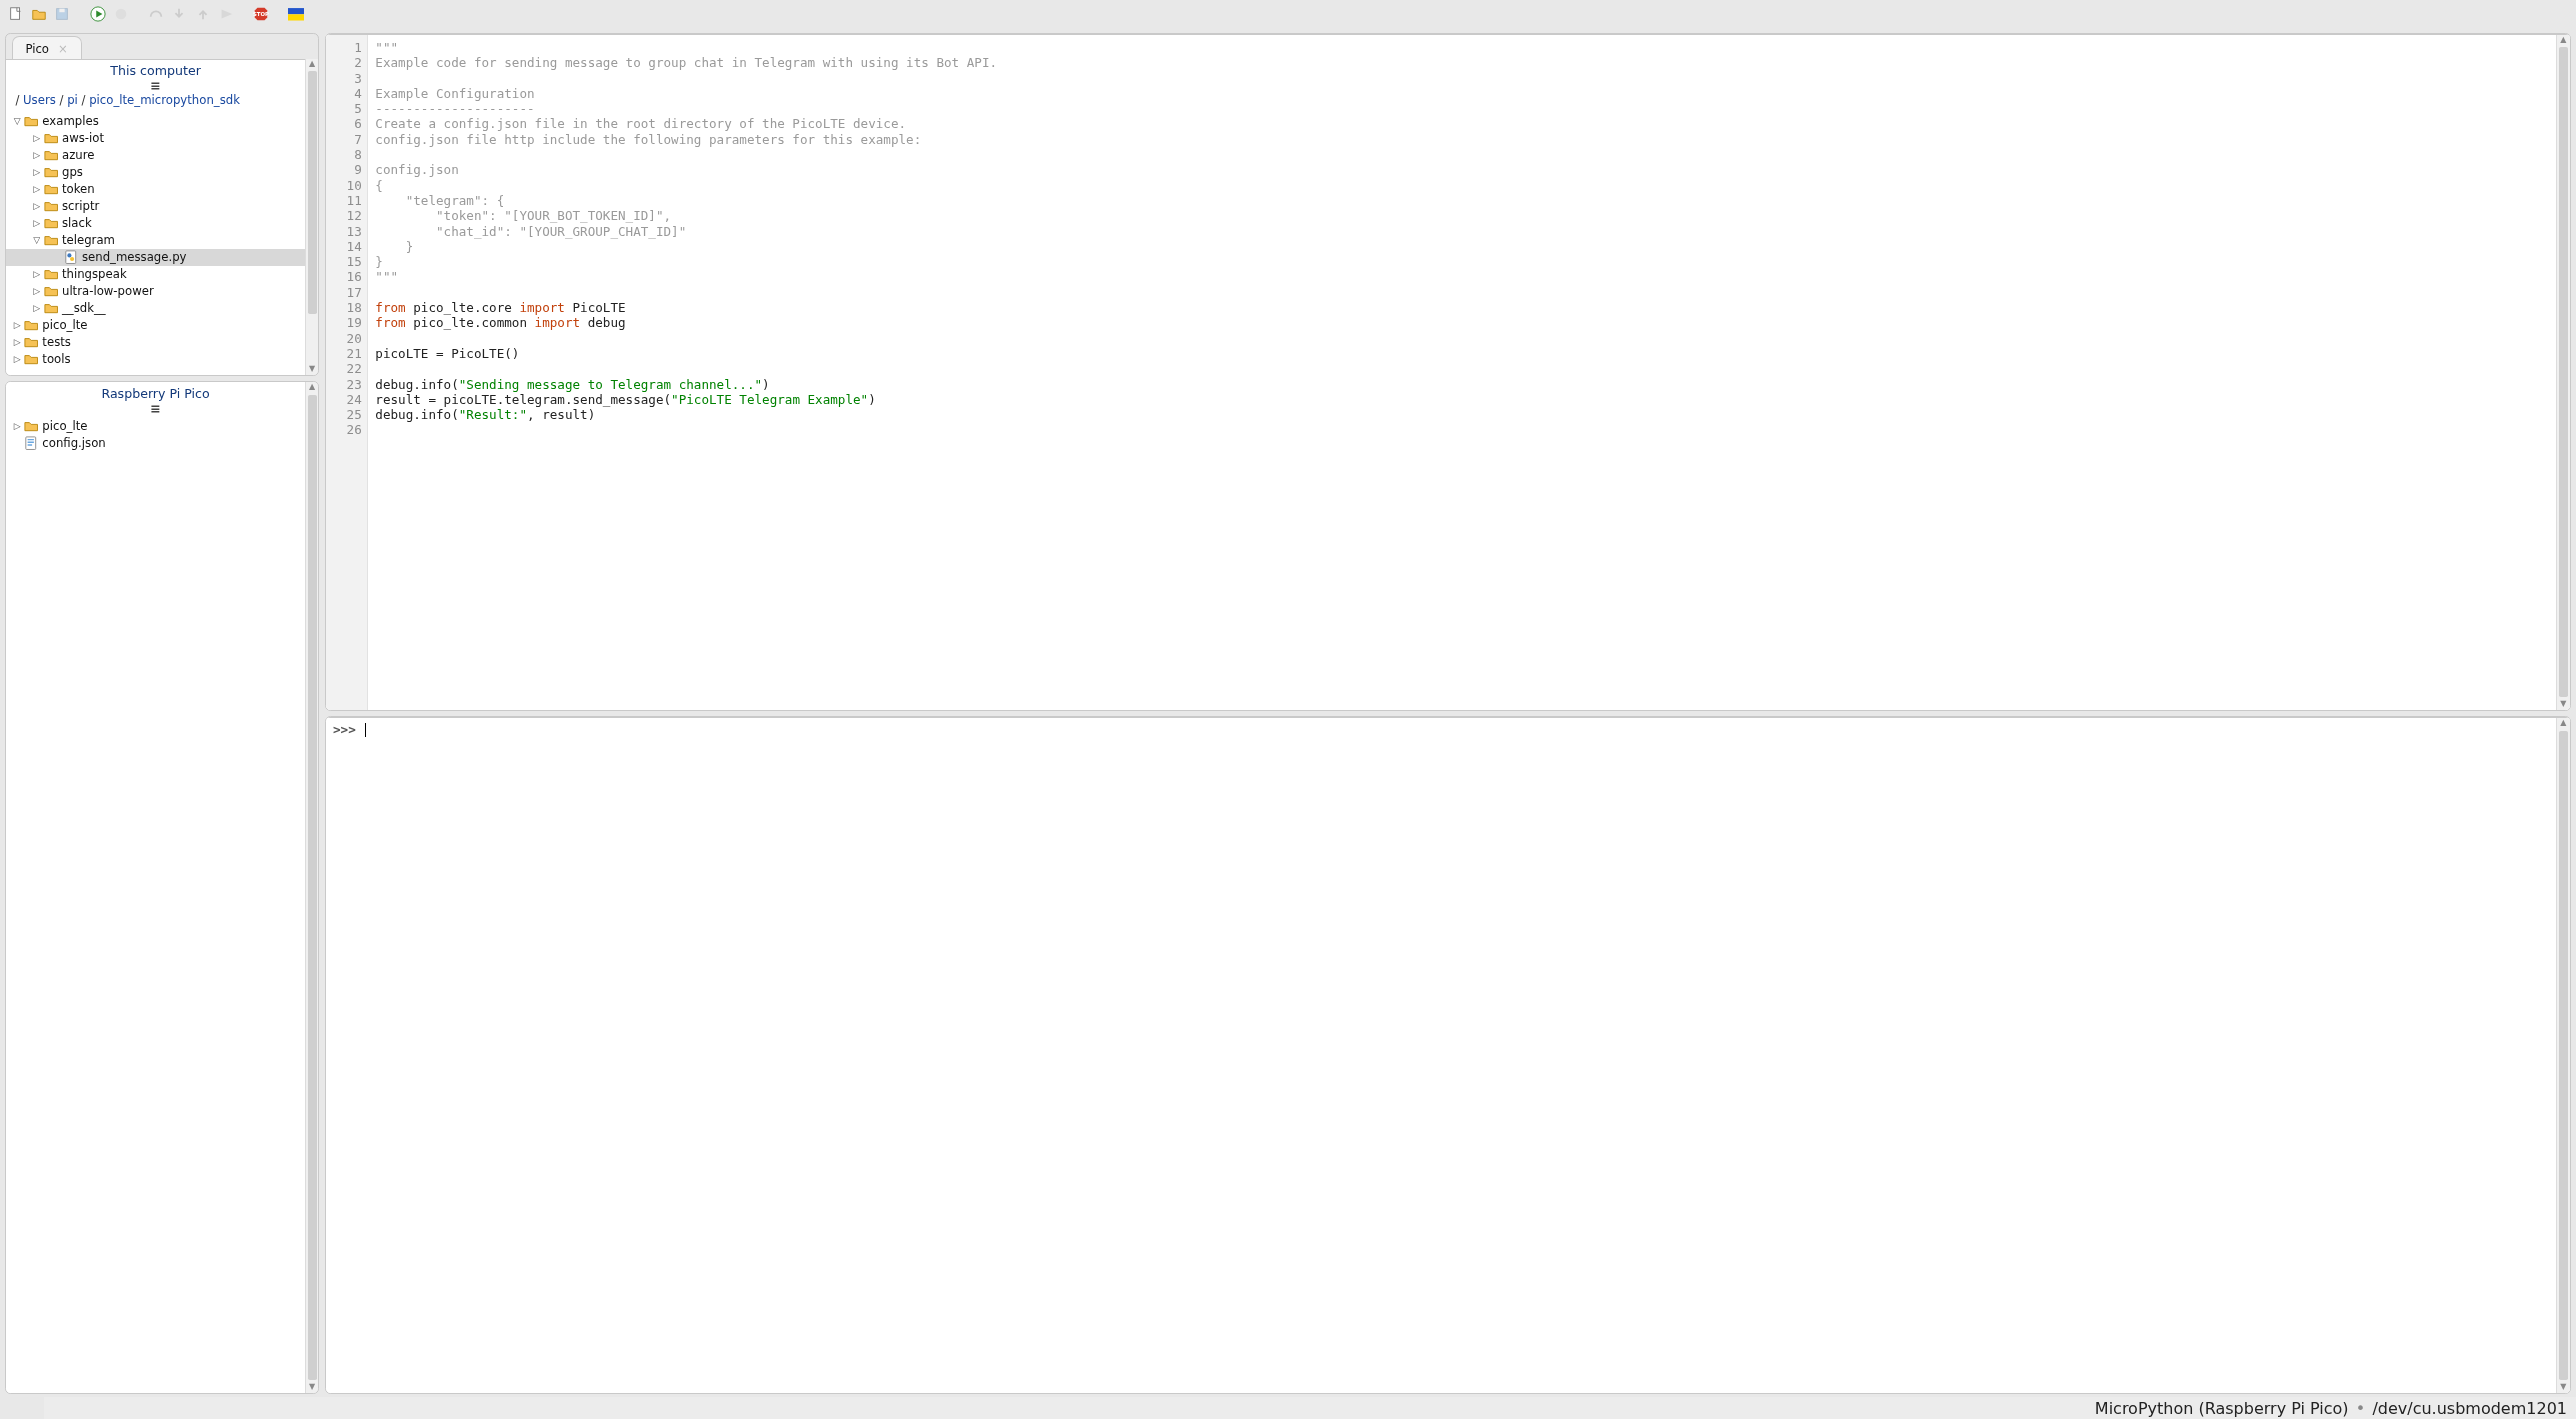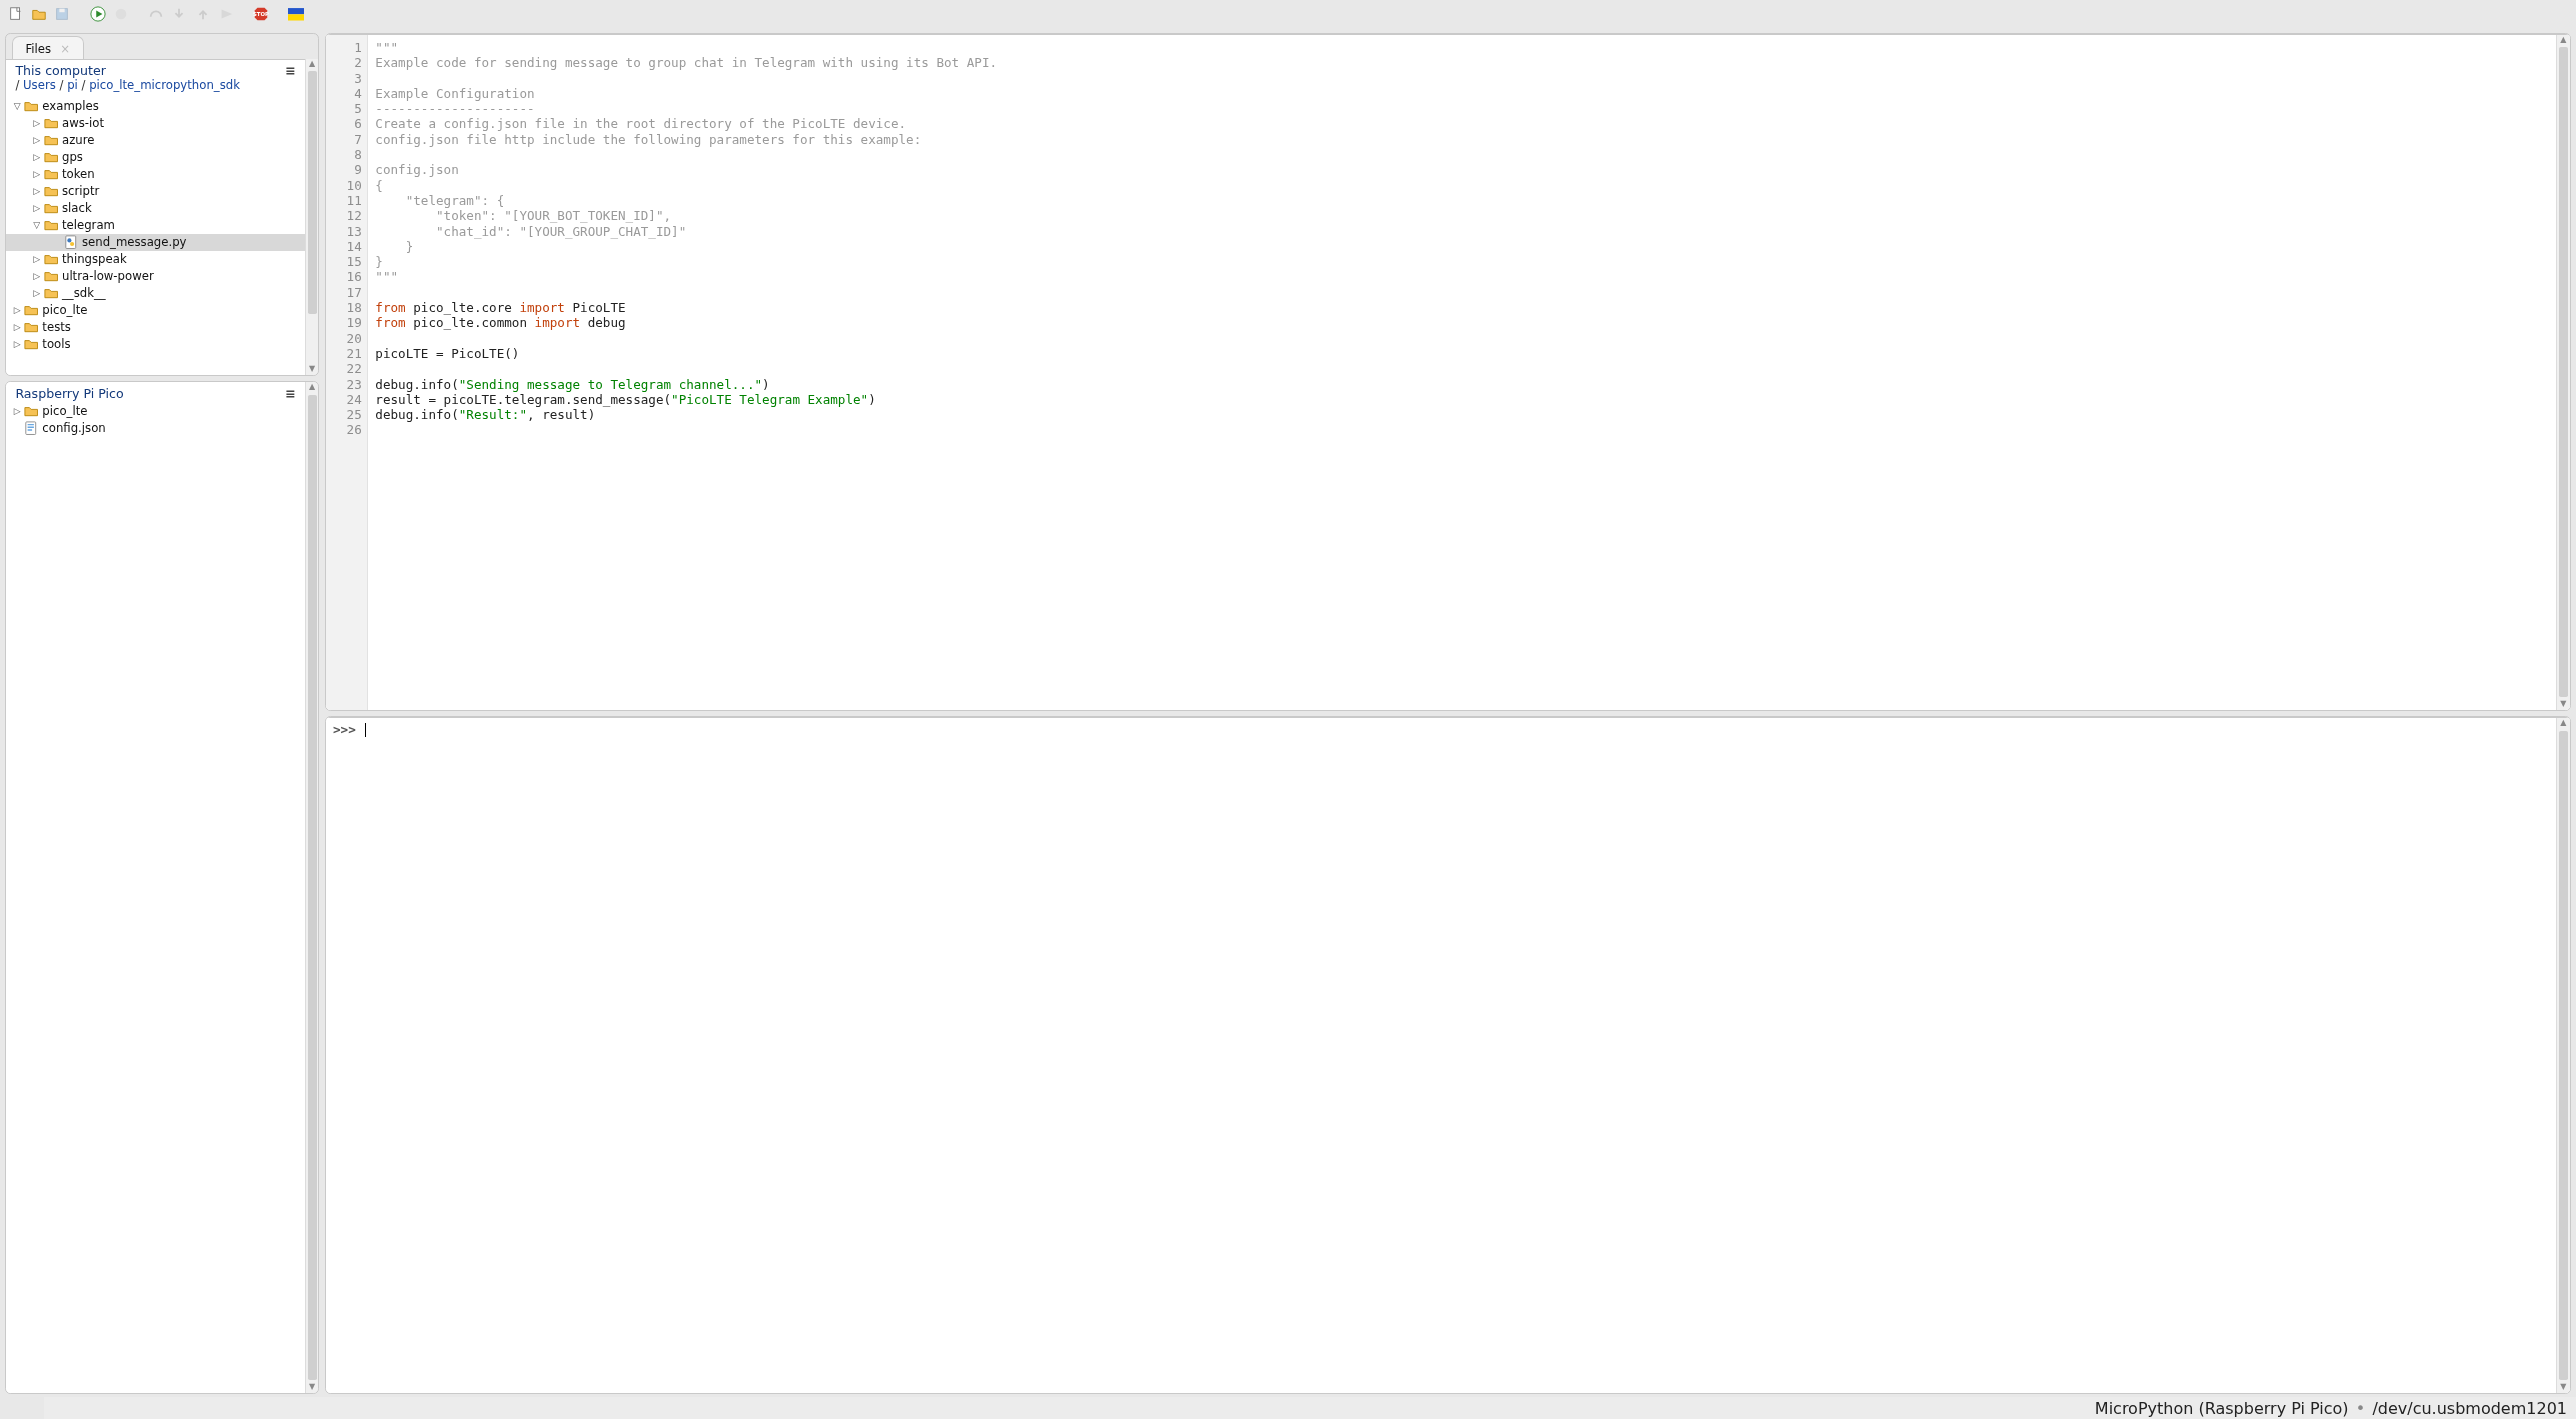--- a/index.html
+++ b/index.html
@@ -96,20 +96,21 @@
     display: flex;
     flex-direction: column;
   }
   .tree-header {
     display: flex;
     justify-content: space-between;
     align-items: center;
     padding: 3.6px 9px 0 9px;
     color: #13397a;
     font-size: 12.6px;
+    flex-direction: column;
   }
   .tree-header .menu-marker {
     color: #444;
     font-weight: bold;
   }
   .breadcrumb {
     padding: 0 9px 3.6px 9px;
     font-size: 11.7px;
     color: #1a49a0;
   }
@@ -338,21 +339,21 @@
   </div>
 </div>
 
 <div class="main">
 
   <div class="left-col">
 
     <div class="panel tree-panel" style="flex: 0 0 341px;">
       <div class="files-tabrow">
         <div class="tab">
-          <span>Files</span>
+          <span>Pico</span>
           <span style="color:#bbb;margin-left:5.4px;">×</span>
         </div>
       </div>
 
       <div class="with-vscroll">
         <div class="content-area tree-host">
           <div class="tree-header">
             <span>This computer</span>
             <span class="menu-marker">≡</span>
           </div>

